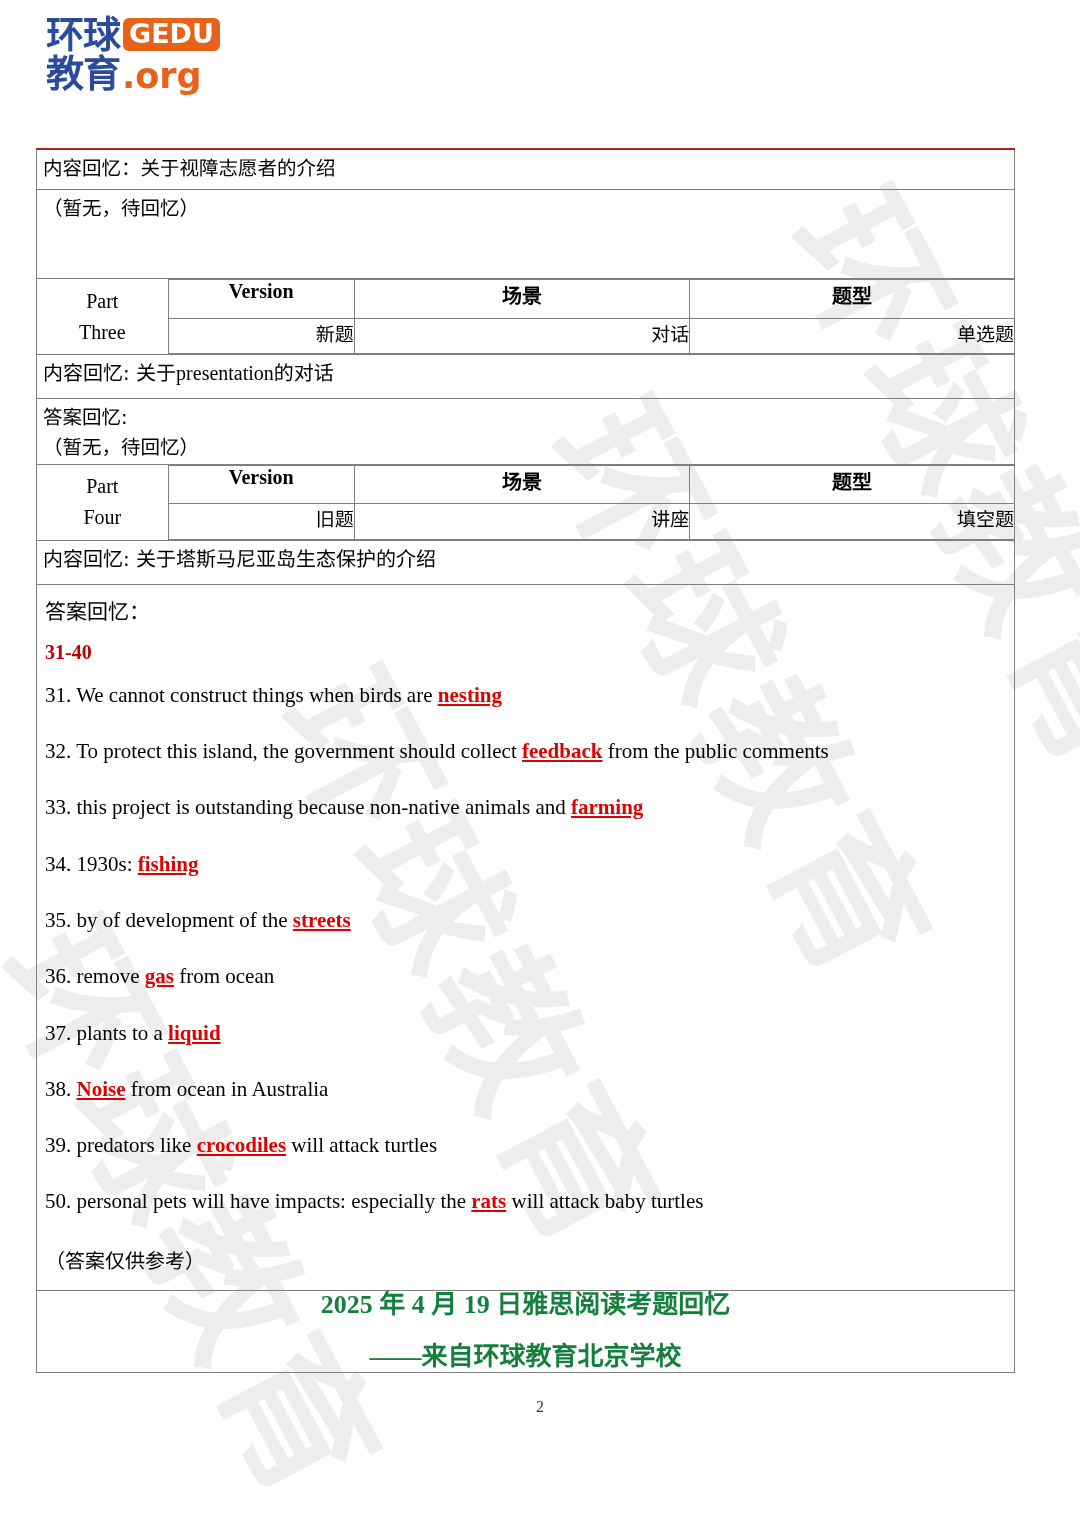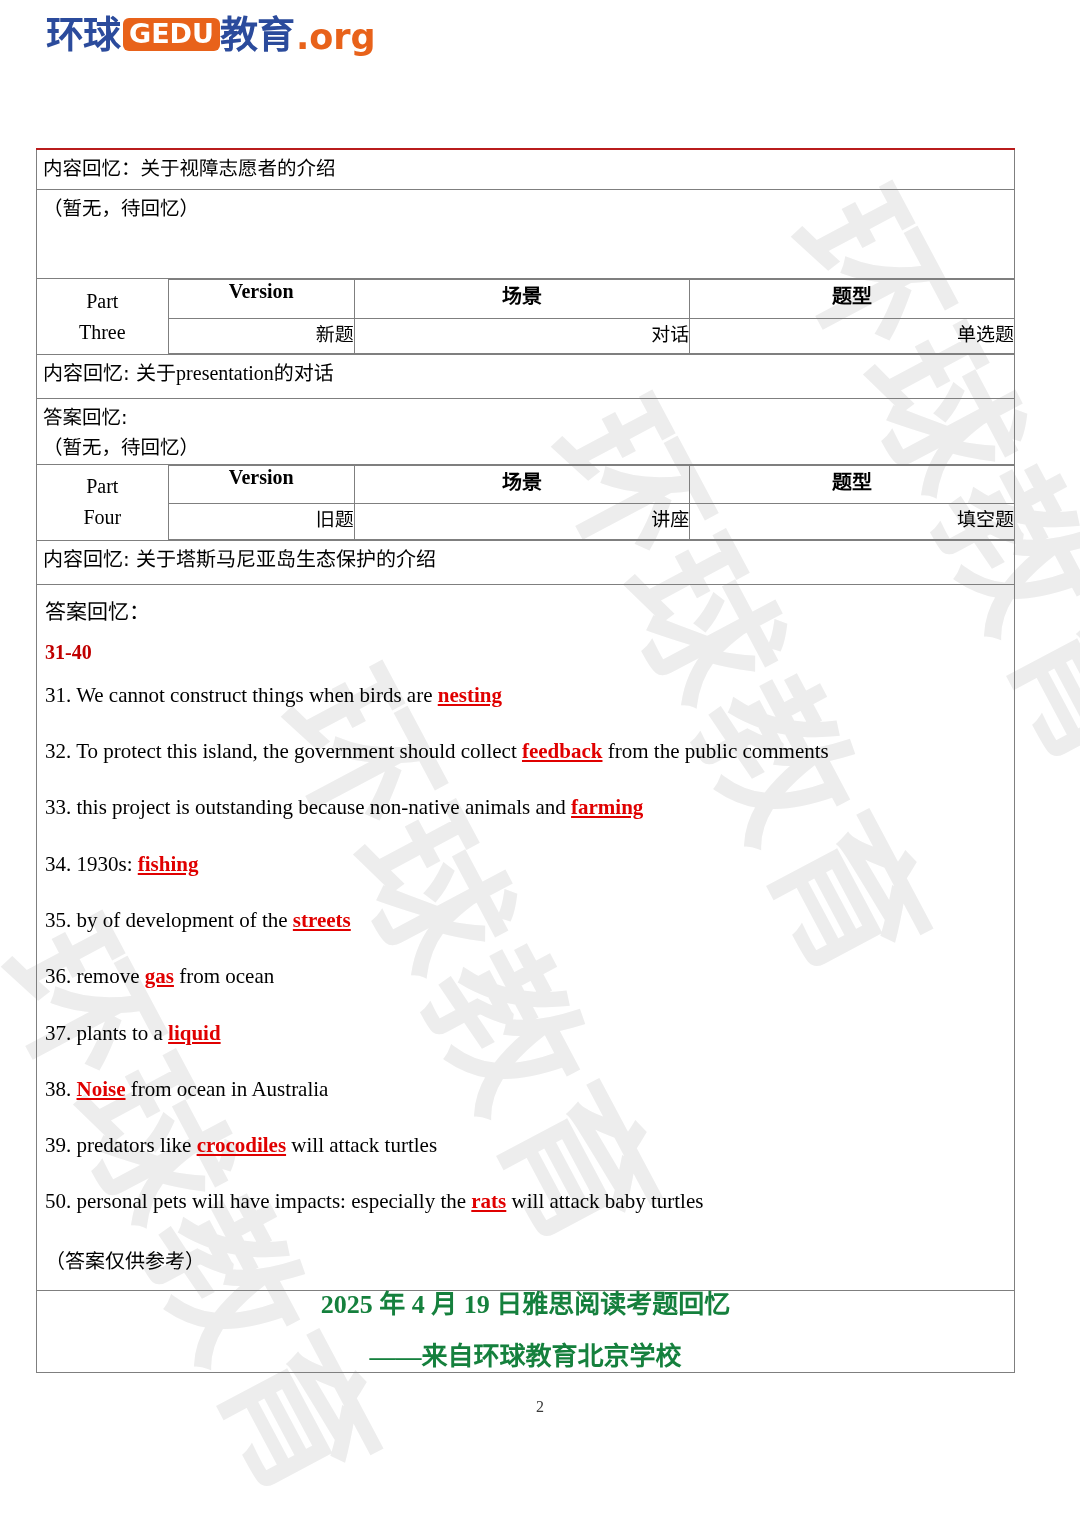--- a/index.html
+++ b/index.html
@@ -39,20 +39,21 @@
   .wm-c { left: 150px;  top: 880px;  font-size: 150px; transform: rotate(62deg); }
   .wm-d { left: 940px;  top: 150px;  font-size: 150px; transform: rotate(62deg); }
 
   
   #brand-logo {
     position: absolute;
     left: 46px;
     top: 16px;
     z-index: 3;
     display: flex;
+    flex-direction: column;
     line-height: 1;
   }
   .logo-row {
     display: flex;
     align-items: center;
   }
   .logo-cn {
     font-family: "DejaVu Sans", "Liberation Sans", sans-serif;
     font-weight: 700;
     font-size: 38px;

